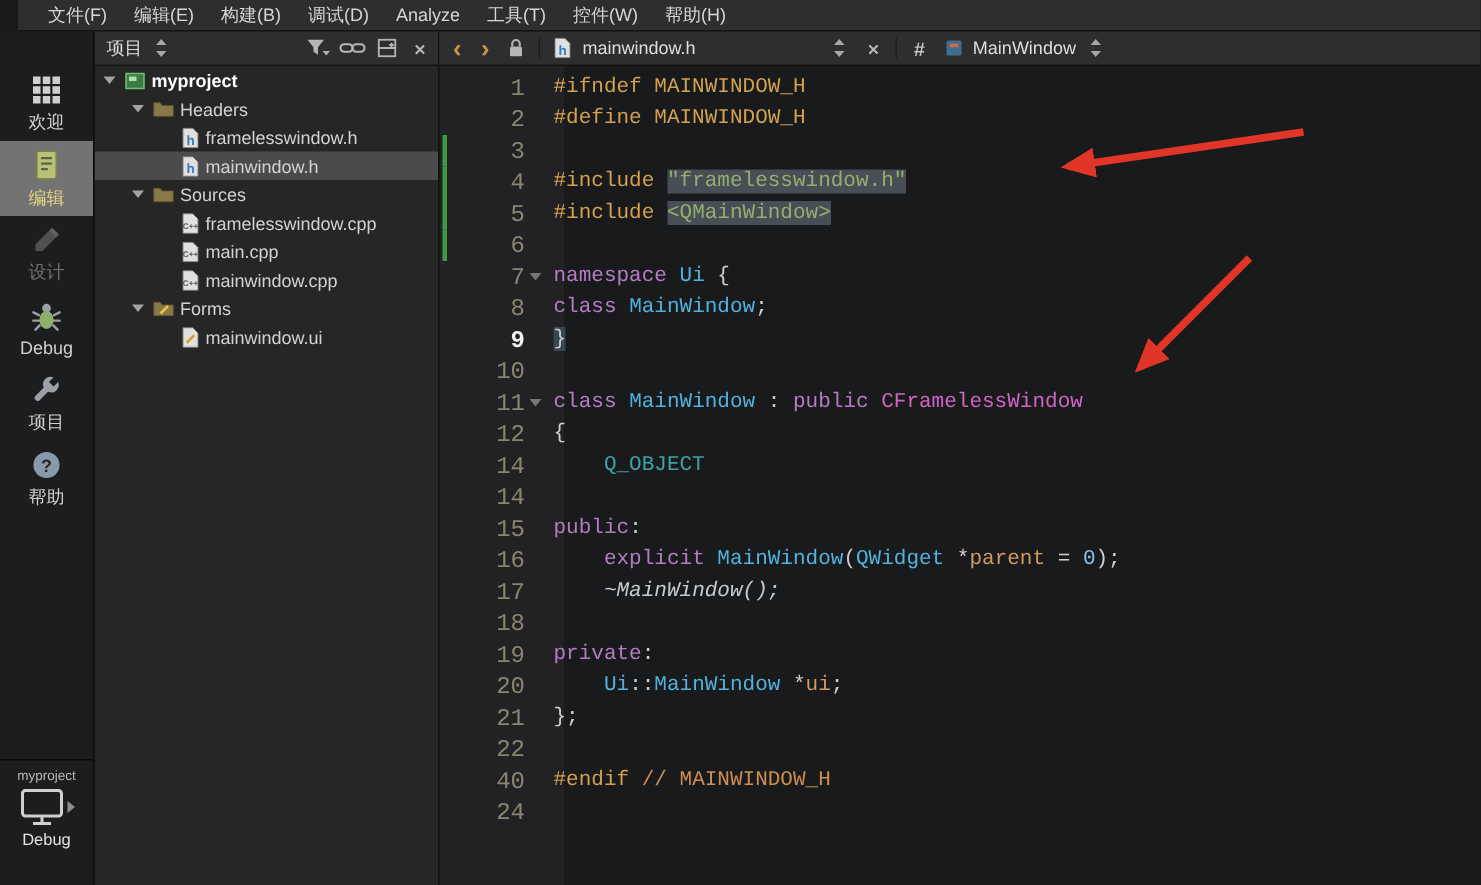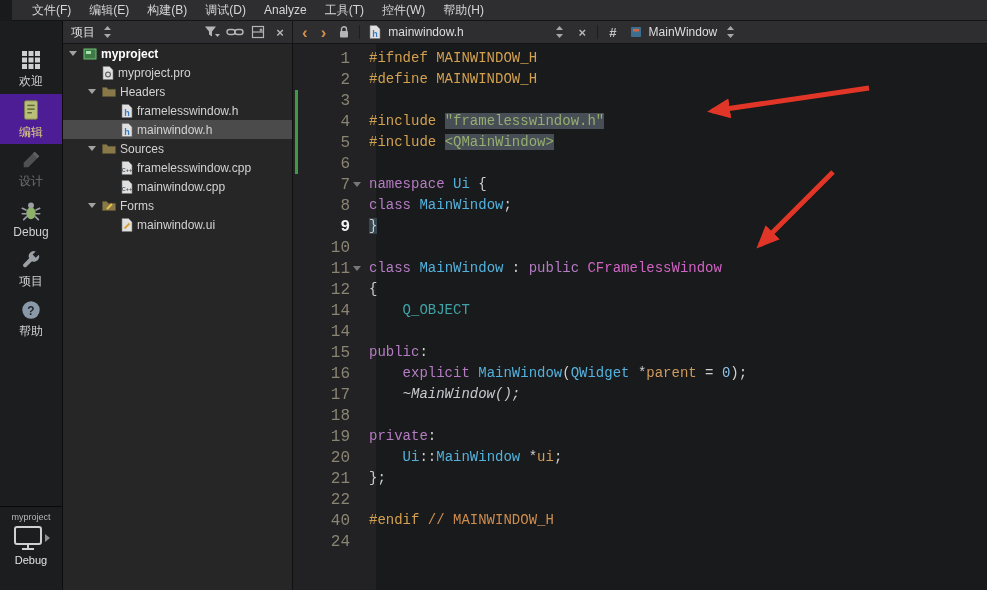--- a/index.html
+++ b/index.html
@@ -8,21 +8,21 @@
 
   
   .menubar { position:absolute; top:0; left:12px; width:987px; height:21px;
     background:#2e2e30; border-bottom:1px solid #141414; display:flex; align-items:center; padding-left:11px; z-index:5;}
   .menu-item { color:#d6d6d6; font-size:12px; padding:0 9px; height:100%; display:flex; align-items:center; cursor:default; }
 
   
   .modebar { position:absolute; top:21px; left:0; bottom:0; width:63px;
     background:#1c1d1f; border-right:1px solid #0c0c0c; padding-top:23px; z-index:4;}
   .mode-item { height:50px; display:flex; flex-direction:column; align-items:center; justify-content:center; gap:2px; }
-  .mode-item.active { background:#4c1d95; }
+  .mode-item.active { background:#737373; }
   .mode-item.disabled { opacity:.45; }
   .mode-label { font-size:12px; color:#d0d0d0; }
   .mode-item.active .mode-label { color:#e3d584; }
   .kit-area { position:absolute; bottom:0; left:0; width:62px; background:#1c1d1f;
     border-top:1px solid #0a0a0a; padding:5px 0 24px; display:flex; flex-direction:column; align-items:center; gap:3px;}
   .kit-project { font-size:9px; color:#b8b8b8; }
   .kit-row { display:flex; align-items:center; gap:2px; }
   .kit-config { font-size:11px; color:#e2e2e2; }
   .tri-right { width:0; height:0; border-top:4px solid transparent; border-bottom:4px solid transparent; border-left:5px solid #8f8f8f; display:inline-block;}
 
@@ -279,80 +279,80 @@
           </span>
           <span class="icon ">
             <svg width="14" height="14" viewBox="0 0 14 14">
               <rect x="1" y="2" width="12" height="10" fill="#3e7a46" stroke="#6cc276"></rect>
               <rect x="3" y="4" width="5" height="3" fill="#a8dfae"></rect>
             </svg>
           </span>
           <span class="tree-label">myproject</span>
         </div>
         <div class="tree-row" style="padding-left:23px">
+          <span class="expander">
+            <i class="tri-exp"></i>
+          </span>
+          <span class="icon ">
+            <svg width="14" height="12" viewBox="0 0 14 12">
+              <path d="M.5 1.5 h4.2 l1.4 1.8 H13.5 v7.2 H.5 Z" fill="#8a7948" stroke="#5e5330" stroke-width="0.6"></path>
+            </svg>
+          </span>
+          <span class="tree-label">Headers</span>
+        </div>
+        <div class="tree-row" style="padding-left:42px">
           <span class="expander"></span>
           <span class="icon ">
             <svg width="12" height="14" viewBox="0 0 12 14">
               <path d="M1 .5 h6.5 L11 4 v9.5 H1 Z" fill="#e0e0e0" stroke="#7a7a7a" stroke-width="0.6"></path>
-              <circle cx="6" cy="8.5" r="2.4" fill="none" stroke="#666" stroke-width="1.2"></circle>
-            </svg>
-          </span>
-          <span class="tree-label">myproject.pro</span>
+              <text x="6" y="11.5" text-anchor="middle" font-size="9" font-weight="bold" fill="#3a7bc0" font-family="sans-serif">h</text>
+            </svg>
+          </span>
+          <span class="tree-label">framelesswindow.h</span>
+        </div>
+        <div class="tree-row selected" style="padding-left:42px">
+          <span class="expander"></span>
+          <span class="icon ">
+            <svg width="12" height="14" viewBox="0 0 12 14">
+              <path d="M1 .5 h6.5 L11 4 v9.5 H1 Z" fill="#e0e0e0" stroke="#7a7a7a" stroke-width="0.6"></path>
+              <text x="6" y="11.5" text-anchor="middle" font-size="9" font-weight="bold" fill="#3a7bc0" font-family="sans-serif">h</text>
+            </svg>
+          </span>
+          <span class="tree-label">mainwindow.h</span>
         </div>
         <div class="tree-row" style="padding-left:23px">
           <span class="expander">
             <i class="tri-exp"></i>
           </span>
           <span class="icon ">
             <svg width="14" height="12" viewBox="0 0 14 12">
               <path d="M.5 1.5 h4.2 l1.4 1.8 H13.5 v7.2 H.5 Z" fill="#8a7948" stroke="#5e5330" stroke-width="0.6"></path>
             </svg>
           </span>
-          <span class="tree-label">Headers</span>
+          <span class="tree-label">Sources</span>
         </div>
         <div class="tree-row" style="padding-left:42px">
           <span class="expander"></span>
           <span class="icon ">
             <svg width="12" height="14" viewBox="0 0 12 14">
               <path d="M1 .5 h6.5 L11 4 v9.5 H1 Z" fill="#e0e0e0" stroke="#7a7a7a" stroke-width="0.6"></path>
-              <text x="6" y="11.5" text-anchor="middle" font-size="9" font-weight="bold" fill="#3a7bc0" font-family="sans-serif">h</text>
-            </svg>
-          </span>
-          <span class="tree-label">framelesswindow.h</span>
-        </div>
-        <div class="tree-row selected" style="padding-left:42px">
-          <span class="expander"></span>
-          <span class="icon ">
-            <svg width="12" height="14" viewBox="0 0 12 14">
-              <path d="M1 .5 h6.5 L11 4 v9.5 H1 Z" fill="#e0e0e0" stroke="#7a7a7a" stroke-width="0.6"></path>
-              <text x="6" y="11.5" text-anchor="middle" font-size="9" font-weight="bold" fill="#3a7bc0" font-family="sans-serif">h</text>
-            </svg>
-          </span>
-          <span class="tree-label">mainwindow.h</span>
-        </div>
-        <div class="tree-row" style="padding-left:23px">
-          <span class="expander">
-            <i class="tri-exp"></i>
-          </span>
-          <span class="icon ">
-            <svg width="14" height="12" viewBox="0 0 14 12">
-              <path d="M.5 1.5 h4.2 l1.4 1.8 H13.5 v7.2 H.5 Z" fill="#8a7948" stroke="#5e5330" stroke-width="0.6"></path>
-            </svg>
-          </span>
-          <span class="tree-label">Sources</span>
+              <text x="6" y="10.5" text-anchor="middle" font-size="5.5" font-weight="bold" fill="#50585f" font-family="sans-serif">C++</text>
+            </svg>
+          </span>
+          <span class="tree-label">framelesswindow.cpp</span>
         </div>
         <div class="tree-row" style="padding-left:42px">
           <span class="expander"></span>
           <span class="icon ">
             <svg width="12" height="14" viewBox="0 0 12 14">
               <path d="M1 .5 h6.5 L11 4 v9.5 H1 Z" fill="#e0e0e0" stroke="#7a7a7a" stroke-width="0.6"></path>
               <text x="6" y="10.5" text-anchor="middle" font-size="5.5" font-weight="bold" fill="#50585f" font-family="sans-serif">C++</text>
             </svg>
           </span>
-          <span class="tree-label">framelesswindow.cpp</span>
+          <span class="tree-label">main.cpp</span>
         </div>
         <div class="tree-row" style="padding-left:42px">
           <span class="expander"></span>
           <span class="icon ">
             <svg width="12" height="14" viewBox="0 0 12 14">
               <path d="M1 .5 h6.5 L11 4 v9.5 H1 Z" fill="#e0e0e0" stroke="#7a7a7a" stroke-width="0.6"></path>
               <text x="6" y="10.5" text-anchor="middle" font-size="5.5" font-weight="bold" fill="#50585f" font-family="sans-serif">C++</text>
             </svg>
           </span>
           <span class="tree-label">mainwindow.cpp</span>

